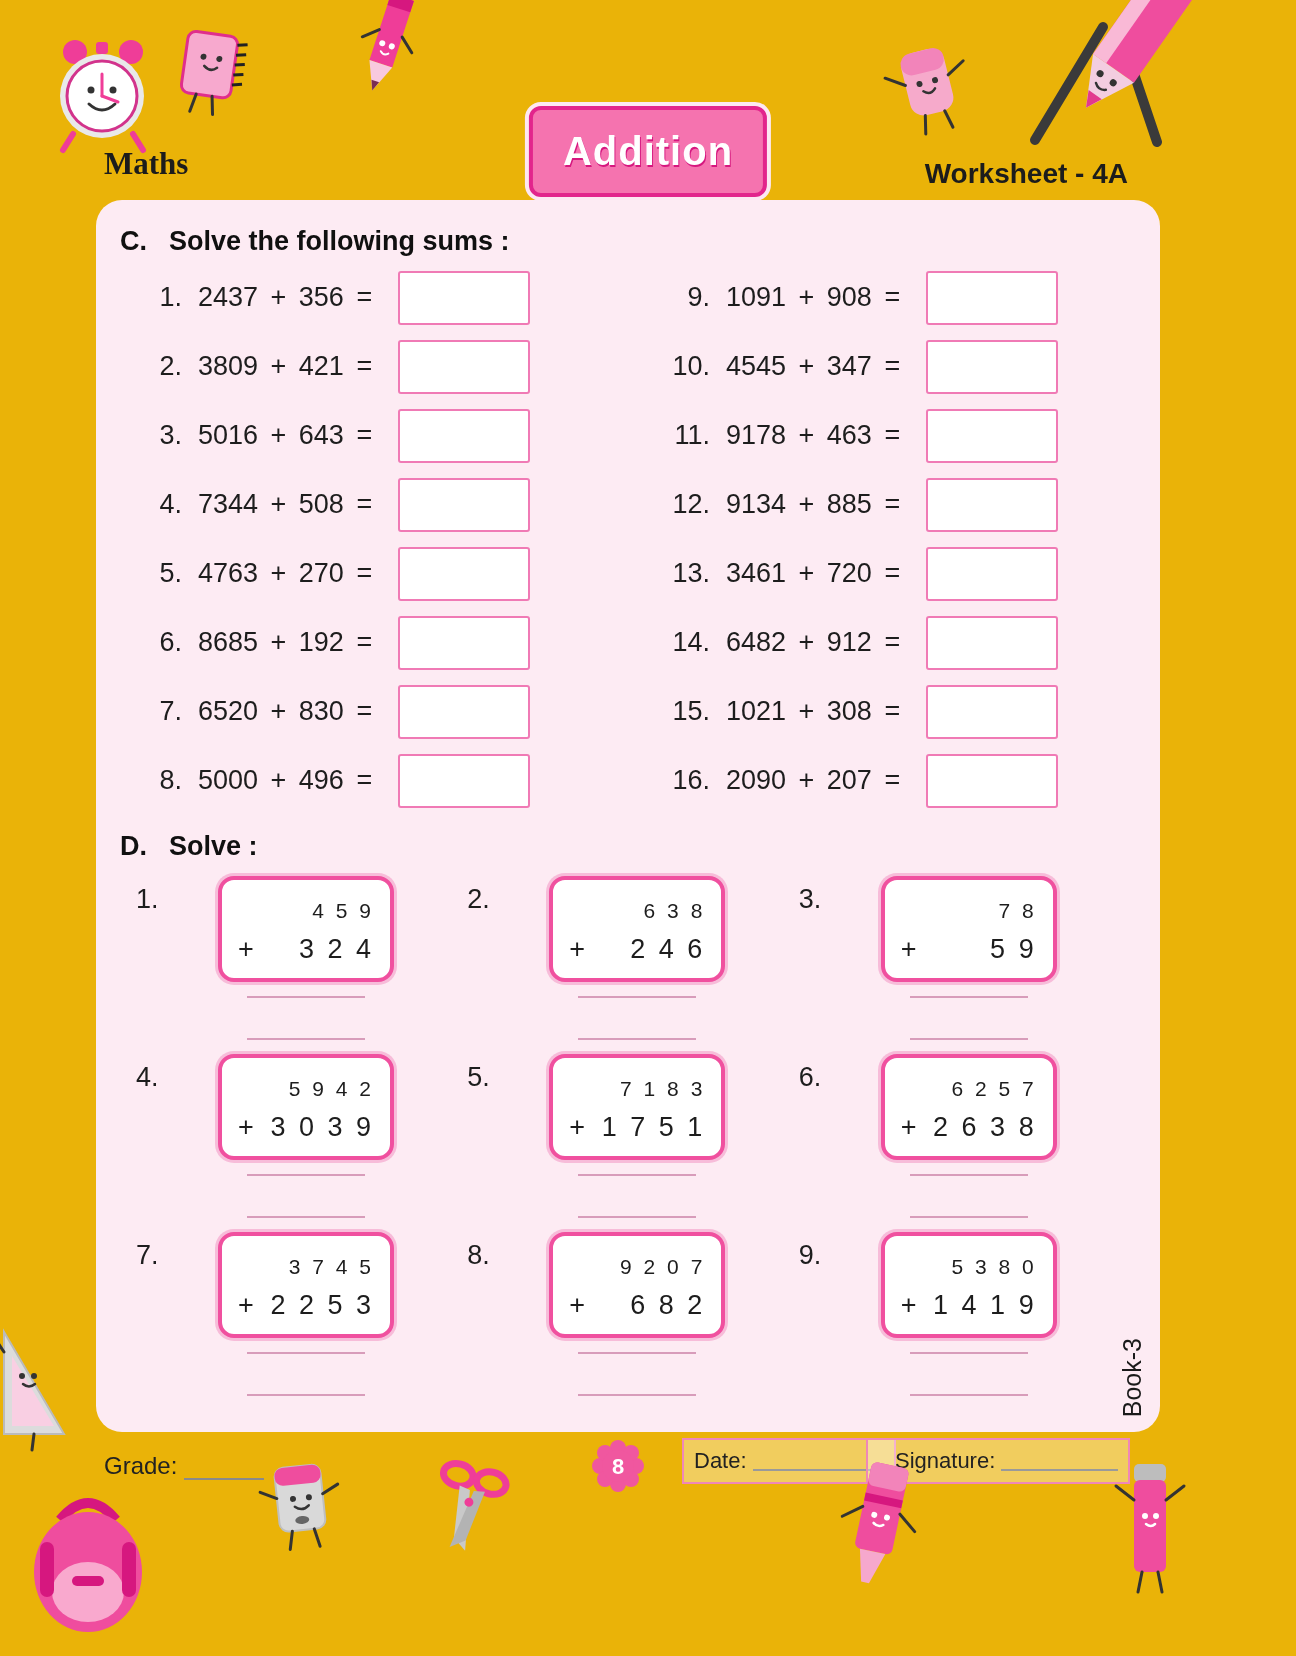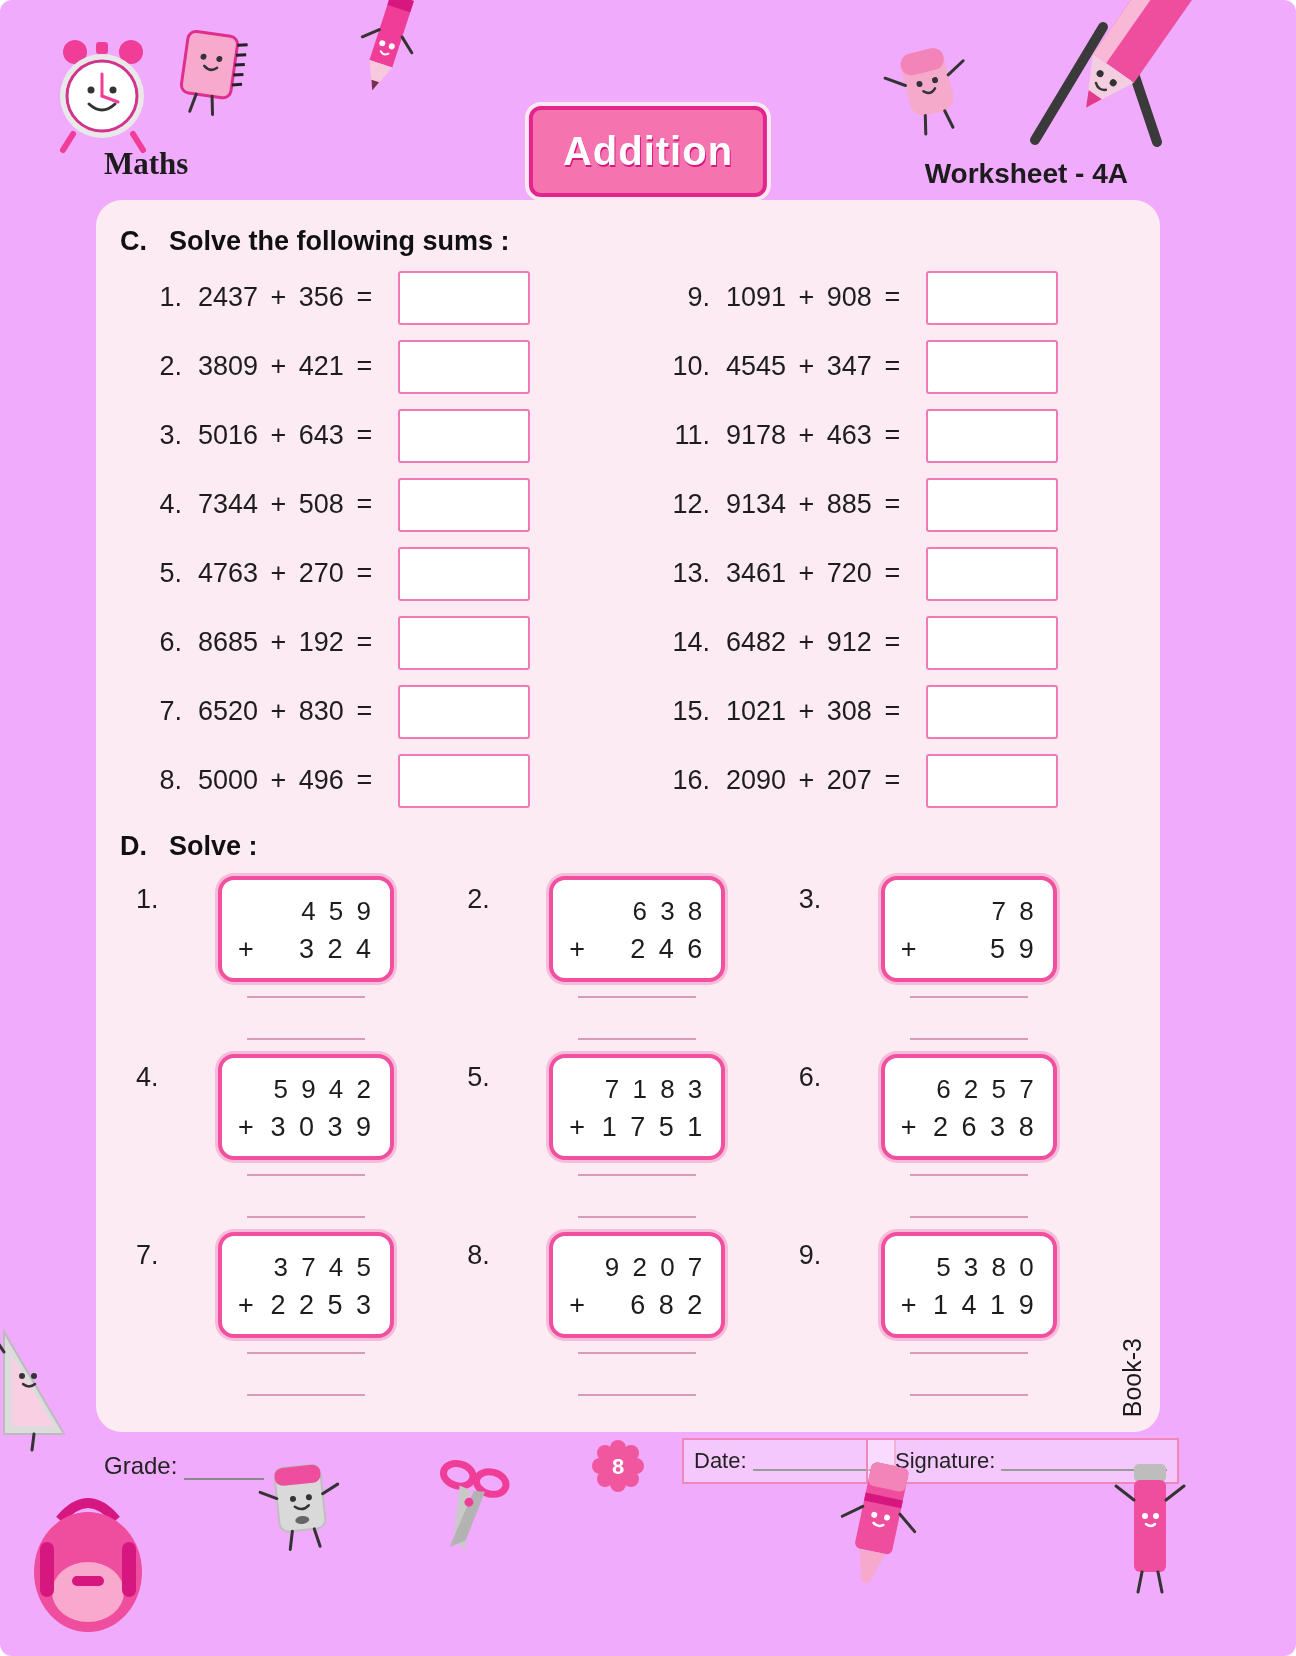--- a/index.html
+++ b/index.html
@@ -1,17 +1,17 @@
 <!DOCTYPE html>
 <html><head>
 <meta charset="utf-8">
 <style>
   html,body { margin:0; padding:0; }
   body { font-family:"Liberation Sans", sans-serif; }
-  .page { position:relative; width:1296px; height:1656px; background:#f0abfc; overflow:hidden;border-radius:12px; }
+  .page { position:relative; width:1296px; height:1656px; background:#eab308; overflow:hidden; }
 
   
   .subject { position:absolute; left:104px; top:146px; font-family:"Liberation Serif", serif; font-weight:bold; font-size:31px; color:#1c1c1c; }
   .title-badge { position:absolute; left:50%; top:106px; transform:translateX(-50%); background:#f573af; border:4px solid #e2258c; border-radius:12px; padding:19px 30px; box-shadow:0 0 0 4px #fde8f2;text-align:right; }
   .title-badge .title-text { font-size:40px; font-weight:bold; color:#fff; letter-spacing:1px; text-shadow:1px 2px 0 #d6177f; }
   .ws-code { position:absolute; right:168px; top:158px; font-family:Liberation Sans, sans-serif; font-weight:bold; font-size:28px; color:#1c1c1c; }
 
   
   .panel { position:absolute; left:96px; top:200px; width:1064px; height:1232px; background:#fdebf3; border-radius:26px; }
   .sec-heading { display:flex; gap:22px; font-size:27px; font-weight:bold; color:#101010; }
@@ -26,33 +26,33 @@
   .c-col-right .c-num { width:62px; }
   .c-expr { font-size:27px; color:#1d1d1d; width:200px; word-spacing:5px; flex:none; }
   .c-box { width:128px; height:50px; background:#fff; border:2px solid #f07ab5; border-radius:3px; flex:none; }
 
   
   .d-grid { display:grid; grid-template-columns:repeat(3,1fr); padding:0 30px 0 40px; }
   .d-cell { display:flex; margin-bottom:14px; align-items:flex-start; }
   .d-num { width:52px; font-size:27px; padding-top:8px; color:#1d1d1d; flex:none; }
   .d-stack { display:flex; flex-direction:column; align-items:center; margin-left:30px; }
   .d-box { width:176px; box-sizing:border-box; background:#fff; border:4px solid #f0509f; border-radius:16px; box-shadow:0 0 0 3px #f7bcd9; padding:16px 16px 14px; }
-  .d-top { text-align:right; font-size:26px; letter-spacing:3px; line-height:30px; color:#1d1d1d; }
+  .d-top { text-align:right; font-size:21px; letter-spacing:3px; line-height:30px; color:#1d1d1d; }
   .d-bottom { display:flex; justify-content:space-between; align-items:baseline; font-size:27px; line-height:30px; margin-top:8px; color:#1d1d1d; letter-spacing:3px; }
   .d-line { width:118px; height:2px; background:#d89cba; }
   .d-line1 { margin-top:14px; }
   .d-line2 { margin-top:40px; }
 
   
   .grade { position:absolute; left:104px; top:1452px; font-size:24px; color:#222; }
   .blank-line { display:inline-block; width:80px; height:18px; border-bottom:2px solid #8a8a8a; vertical-align:bottom; }
   .page-badge { position:absolute; left:592px; top:1440px; }
   .field-box { position:absolute; border:2px solid #ef87b8; font-size:22px; color:#222; display:flex; align-items:center; padding:0 10px; box-sizing:border-box; background:rgba(255,255,255,0.35); }
   .date-box { left:682px; top:1438px; width:214px; height:46px; }
-  .sig-box { left:866px; top:1438px; width:313px; height:46px;padding-left:27px; }
+  .sig-box { left:866px; top:1438px; width:264px; height:46px;padding-left:27px; }
   .field-box .blank-line { flex:1; margin-left:6px; border-bottom-color:#9a9a9a; }
   .book { position:absolute; left:1118px; top:1338px; writing-mode:vertical-rl; transform:rotate(180deg); font-size:25px; color:#1a1a1a; }
 
   
   .deco { position:absolute; }
   .deco-clock { left:45px; top:28px; }
   .deco-notebook { left:168px; top:26px; }
   .deco-pencil-top { left:338px; top:-6px; }
   .deco-eraser { left:878px; top:30px; }
   .deco-big-pencil { left:1005px; top:-8px; }

